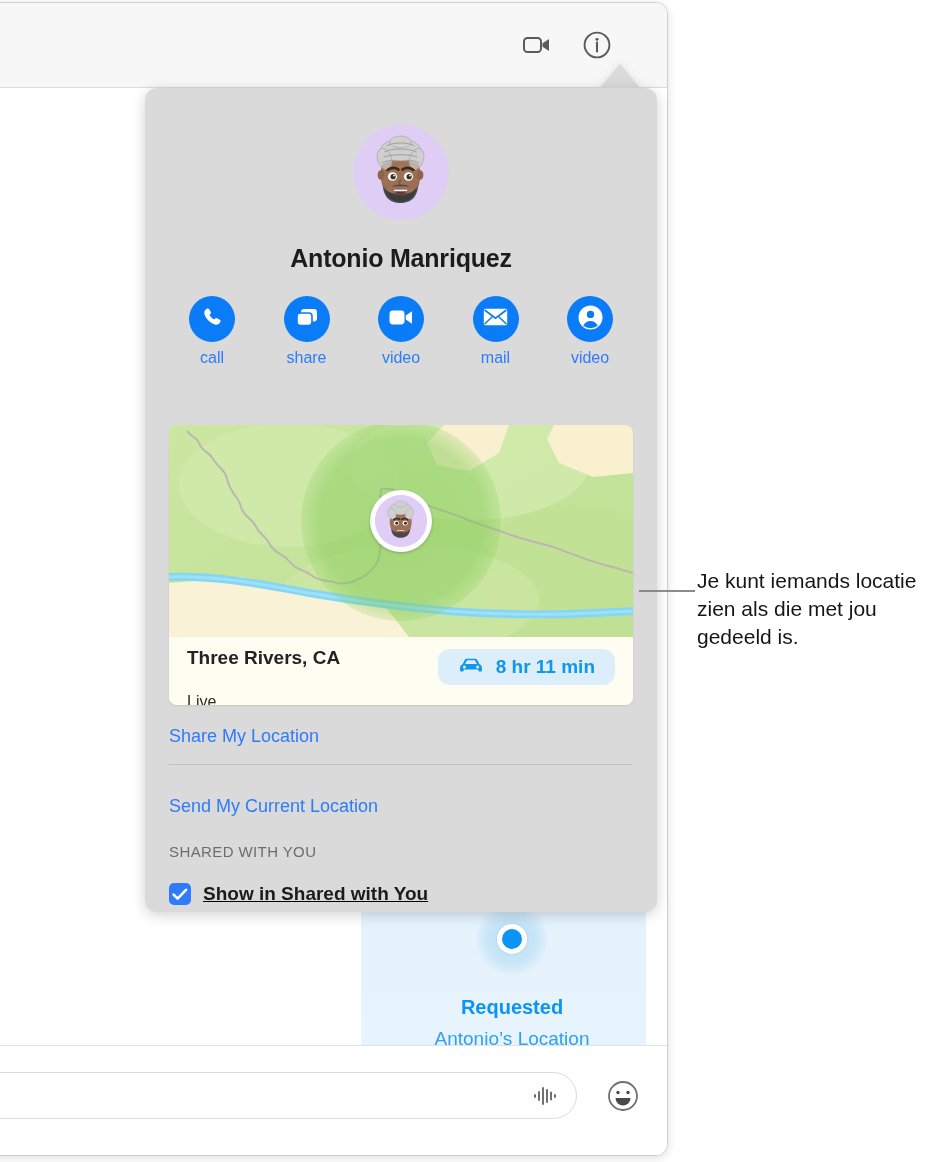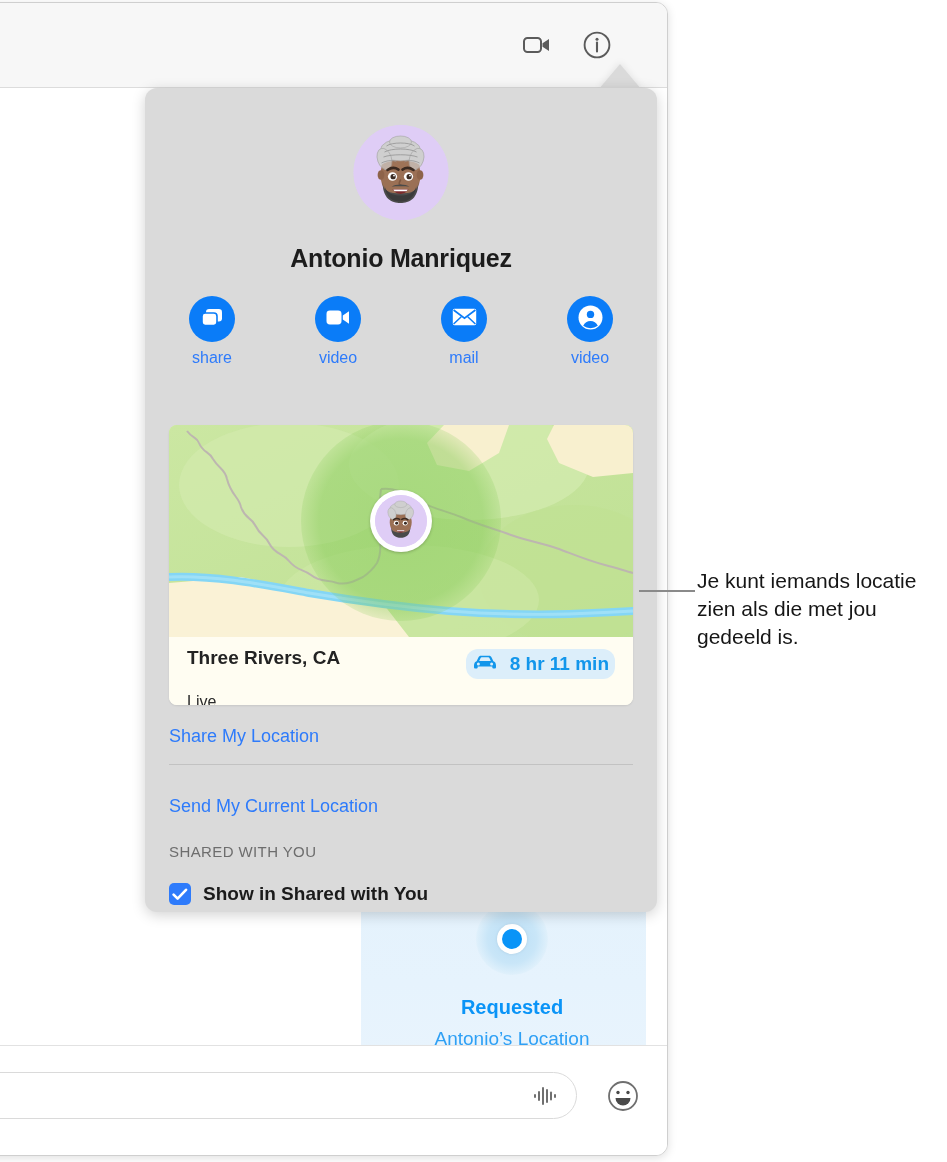--- a/index.html
+++ b/index.html
@@ -316,22 +316,22 @@
     left: 18px;
     top: 36px;
     font-size: 16px;
     color: #2b2b2b;
     margin-top: 20px;
   }
   #drive-badge {
     position: absolute;
     right: 18px;
     top: 12px;
-    height: 30px;
-    padding: 0 6px;
+    height: 36px;
+    padding: 0 20px;
     border-radius: 12px;
     background: #dceefa;
     display: flex;
     align-items: center;
     gap: 12px;
   }
   #drive-time {
     font-size: 19px;
     font-weight: bold;
     color: #1296eb;
@@ -368,20 +368,21 @@
     letter-spacing: 0.4px;
   }
   #show-in-shared-row {
     position: absolute;
     left: 24px;
     top: 795px;
     display: flex;
     align-items: center;
     gap: 12px;
     cursor: pointer;
+    text-decoration: underline;
   }
   #shared-checkbox {
     width: 22px;
     height: 22px;
     border-radius: 5px;
     background: #2e7bfb;
     display: flex;
     align-items: center;
     justify-content: center;
     flex: none;
@@ -529,20 +530,30 @@
 
         <path d="M38 61.5 C42 58.8 52 58.8 56 61.5 C52 61 42 61 38 61.5 Z" fill="#4a4a4a"></path>
       </g>
     </svg>
   </div>
 
   <div id="contact-name">Antonio Manriquez</div>
 
   <div id="action-row">
 
+    <div class="action-item">
+      <div class="action-circle">
+        <span>
+          <svg width="22" height="22" viewBox="0 0 22 22">
+            <path d="M6.3 2.6 C4.4 3.5 3 5.4 3.3 7 C4 12.2 9.8 18 15 18.7 C16.6 19 18.5 17.6 19.4 15.7 C19.8 14.9 19.5 14.2 18.8 13.8 L16 12.2 C15.3 11.8 14.6 12 14.1 12.6 L13.3 13.6 C11.4 12.6 9.4 10.6 8.4 8.7 L9.4 7.9 C10 7.4 10.2 6.7 9.8 6 L8.2 3.2 C7.8 2.5 7.1 2.2 6.3 2.6 Z" fill="#ffffff"></path>
+          </svg>
+        </span>
+      </div>
+      <div class="action-label">call</div>
+    </div>
 
     <div class="action-item">
       <div class="action-circle">
         <span>
           <svg width="24" height="21" viewBox="0 0 24 21">
             <rect x="6" y="2" width="16" height="12.5" rx="3.2" fill="#ffffff"></rect>
             <rect x="2" y="6" width="15" height="12.5" rx="3.2" fill="#ffffff" stroke="#0a7cf8" stroke-width="1.6"></rect>
           </svg>
         </span>
       </div>

